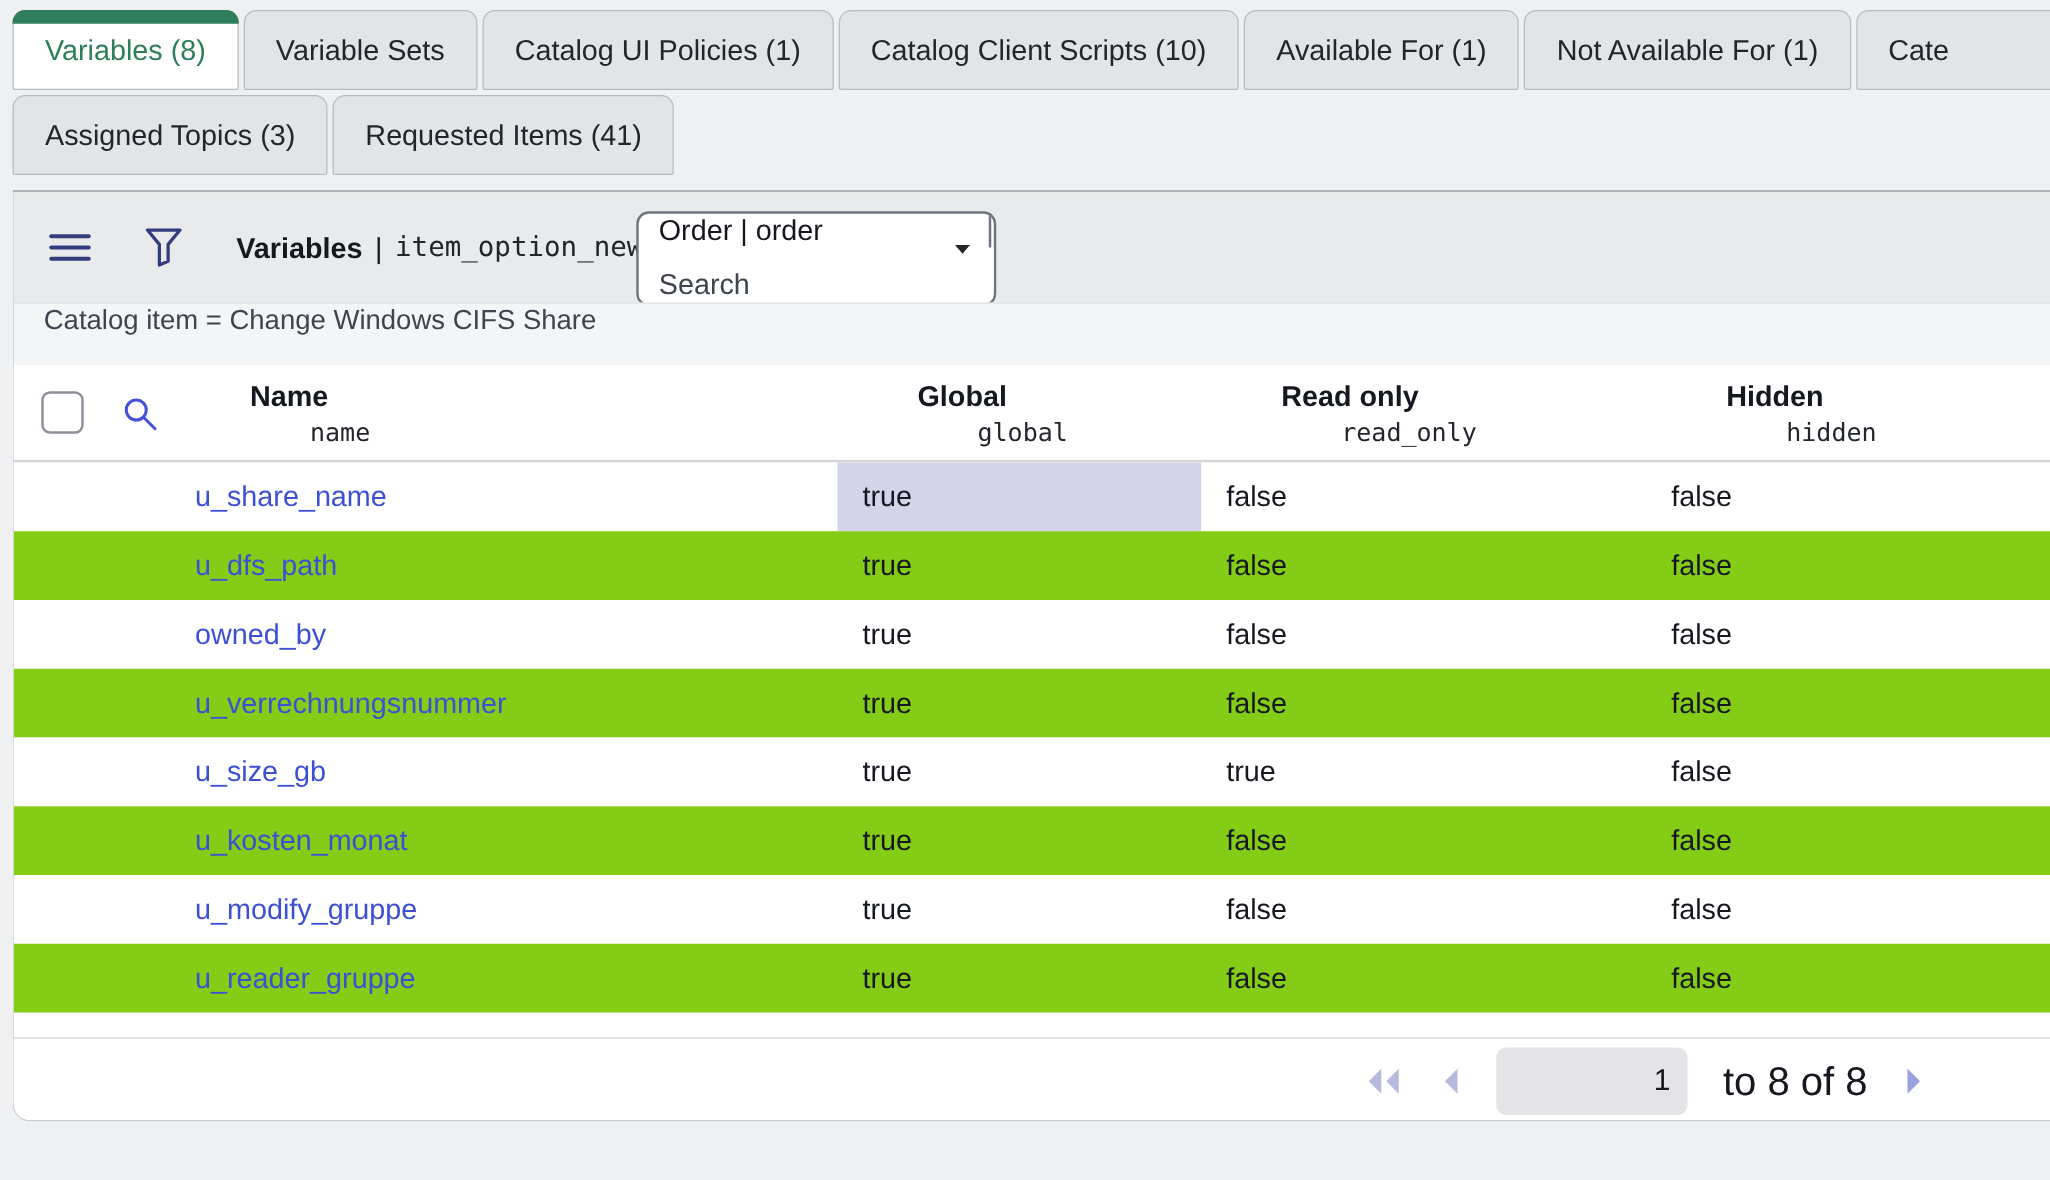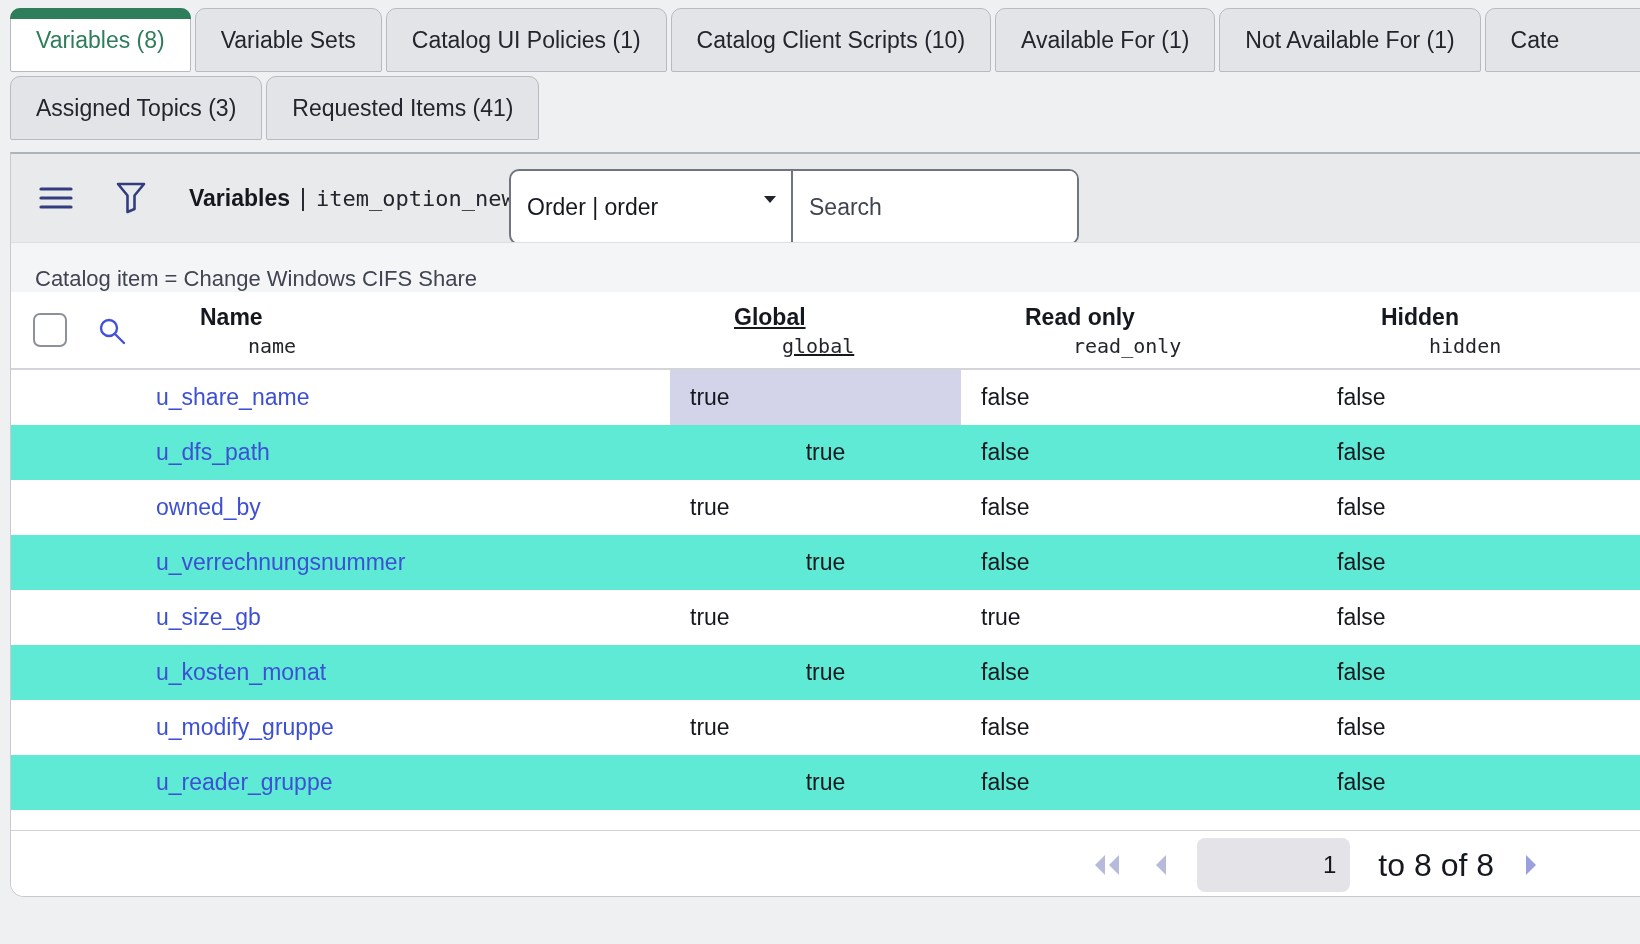--- a/index.html
+++ b/index.html
@@ -48,65 +48,65 @@
   }
   .icon-btn { display:flex; align-items:center; justify-content:center; cursor:pointer; background:none; border:none; padding:0; }
   .menu-btn { margin-left:28px; }
   .filter-btn { margin-left:42px; }
   .list-title { margin-left:42px; font-size:23px; font-weight:bold; color:#15181f; white-space:nowrap; }
   .title-sep { margin:0 10px; font-weight:400; color:#15181f; font-size:23px; }
   .table-name { font-size:22px; color:#22252c; }
   .search-group {
     position:absolute; left:498px; top:15px; height:76px;
     display:flex; background:#fff;
-    border:2px solid #70757f; border-radius:10px; overflow:hidden;
+    border:2px solid #70757f; border-radius:10px; overflow:hidden;flex-direction:column;
   }
   .sort-dropdown {
     width:282px; display:flex; align-items:center; padding:0 36px 0 16px;
     font-size:23px; color:#15181f; border-right:2px solid #70757f;
     position:relative; cursor:pointer; white-space:nowrap;
   }
   .sort-dropdown svg { position:absolute; right:14px; top:24px; }
   .search-input {
     width:284px; border:none; outline:none; font-size:23px; padding:16px 16px;
     font-family:"Liberation Sans", sans-serif; color:#15181f;
   }
   .search-input::placeholder { color:#3e4450; opacity:1; }
 
   
   .breadcrumb {
     position:absolute; top:88px; left:0; right:0; height:50px;
     background:#f4f5f7; border-top:1px solid #dddfe2;
-    display:flex; align-items:flex-end; padding-left:24px;
+    display:flex; align-items:flex-start; padding-left:24px;
     font-size:22px; color:#3f4450; cursor:pointer;
   }
 
   
   .thead {
     position:absolute; top:138px; left:0; right:0; height:78px;
     background:#fff; border-bottom:2px solid #d2d4d8;
   }
   .checkbox {
     position:absolute; left:22px; top:21px; width:34px; height:34px;
     border:2px solid #8d919a; border-radius:7px; background:#fff; cursor:pointer;
   }
   .col-search { position:absolute; left:86px; top:24px; cursor:pointer; }
   .hcol { position:absolute; top:10px; cursor:pointer;margin-left:44px; }
   .hcol .col-label { font-size:23px; font-weight:bold; color:#15181f; line-height:30px; white-space:nowrap; }
   .hcol .col-field { font-size:20px; color:#22252c; margin-left:48px; line-height:28px; }
   .hcol.c-name   { left:145px; }
-  .hcol.c-global { left:679px;text-decoration:underline; }
+  .hcol.c-global { left:679px; }
   .hcol.c-ro     { left:970px; }
   .hcol.c-hidden { left:1326px; }
   .hcol.c-type   { left:1620px; }
 
   
   .tbody { position:absolute; top:216px; left:0; right:0; }
   .trow { position:relative; height:55px; background:#ffffff; }
-  .trow.alt { background:#5eead4;text-align:center; }
+  .trow.alt { background:#84cc16; }
   .cell {
     position:absolute; top:0; height:55px; line-height:55px;
     font-size:23px; color:#15181f; white-space:nowrap;
   }
   .cell.c-name   { left:145px; color:#3d50d4; cursor:pointer; }
   .cell.c-global { left:659px; width:291px; padding-left:20px; }
   .cell.c-global.highlight { background:#d3d3ea; }
   .cell.c-ro     { left:970px; }
   .cell.c-hidden { left:1326px; }
 

